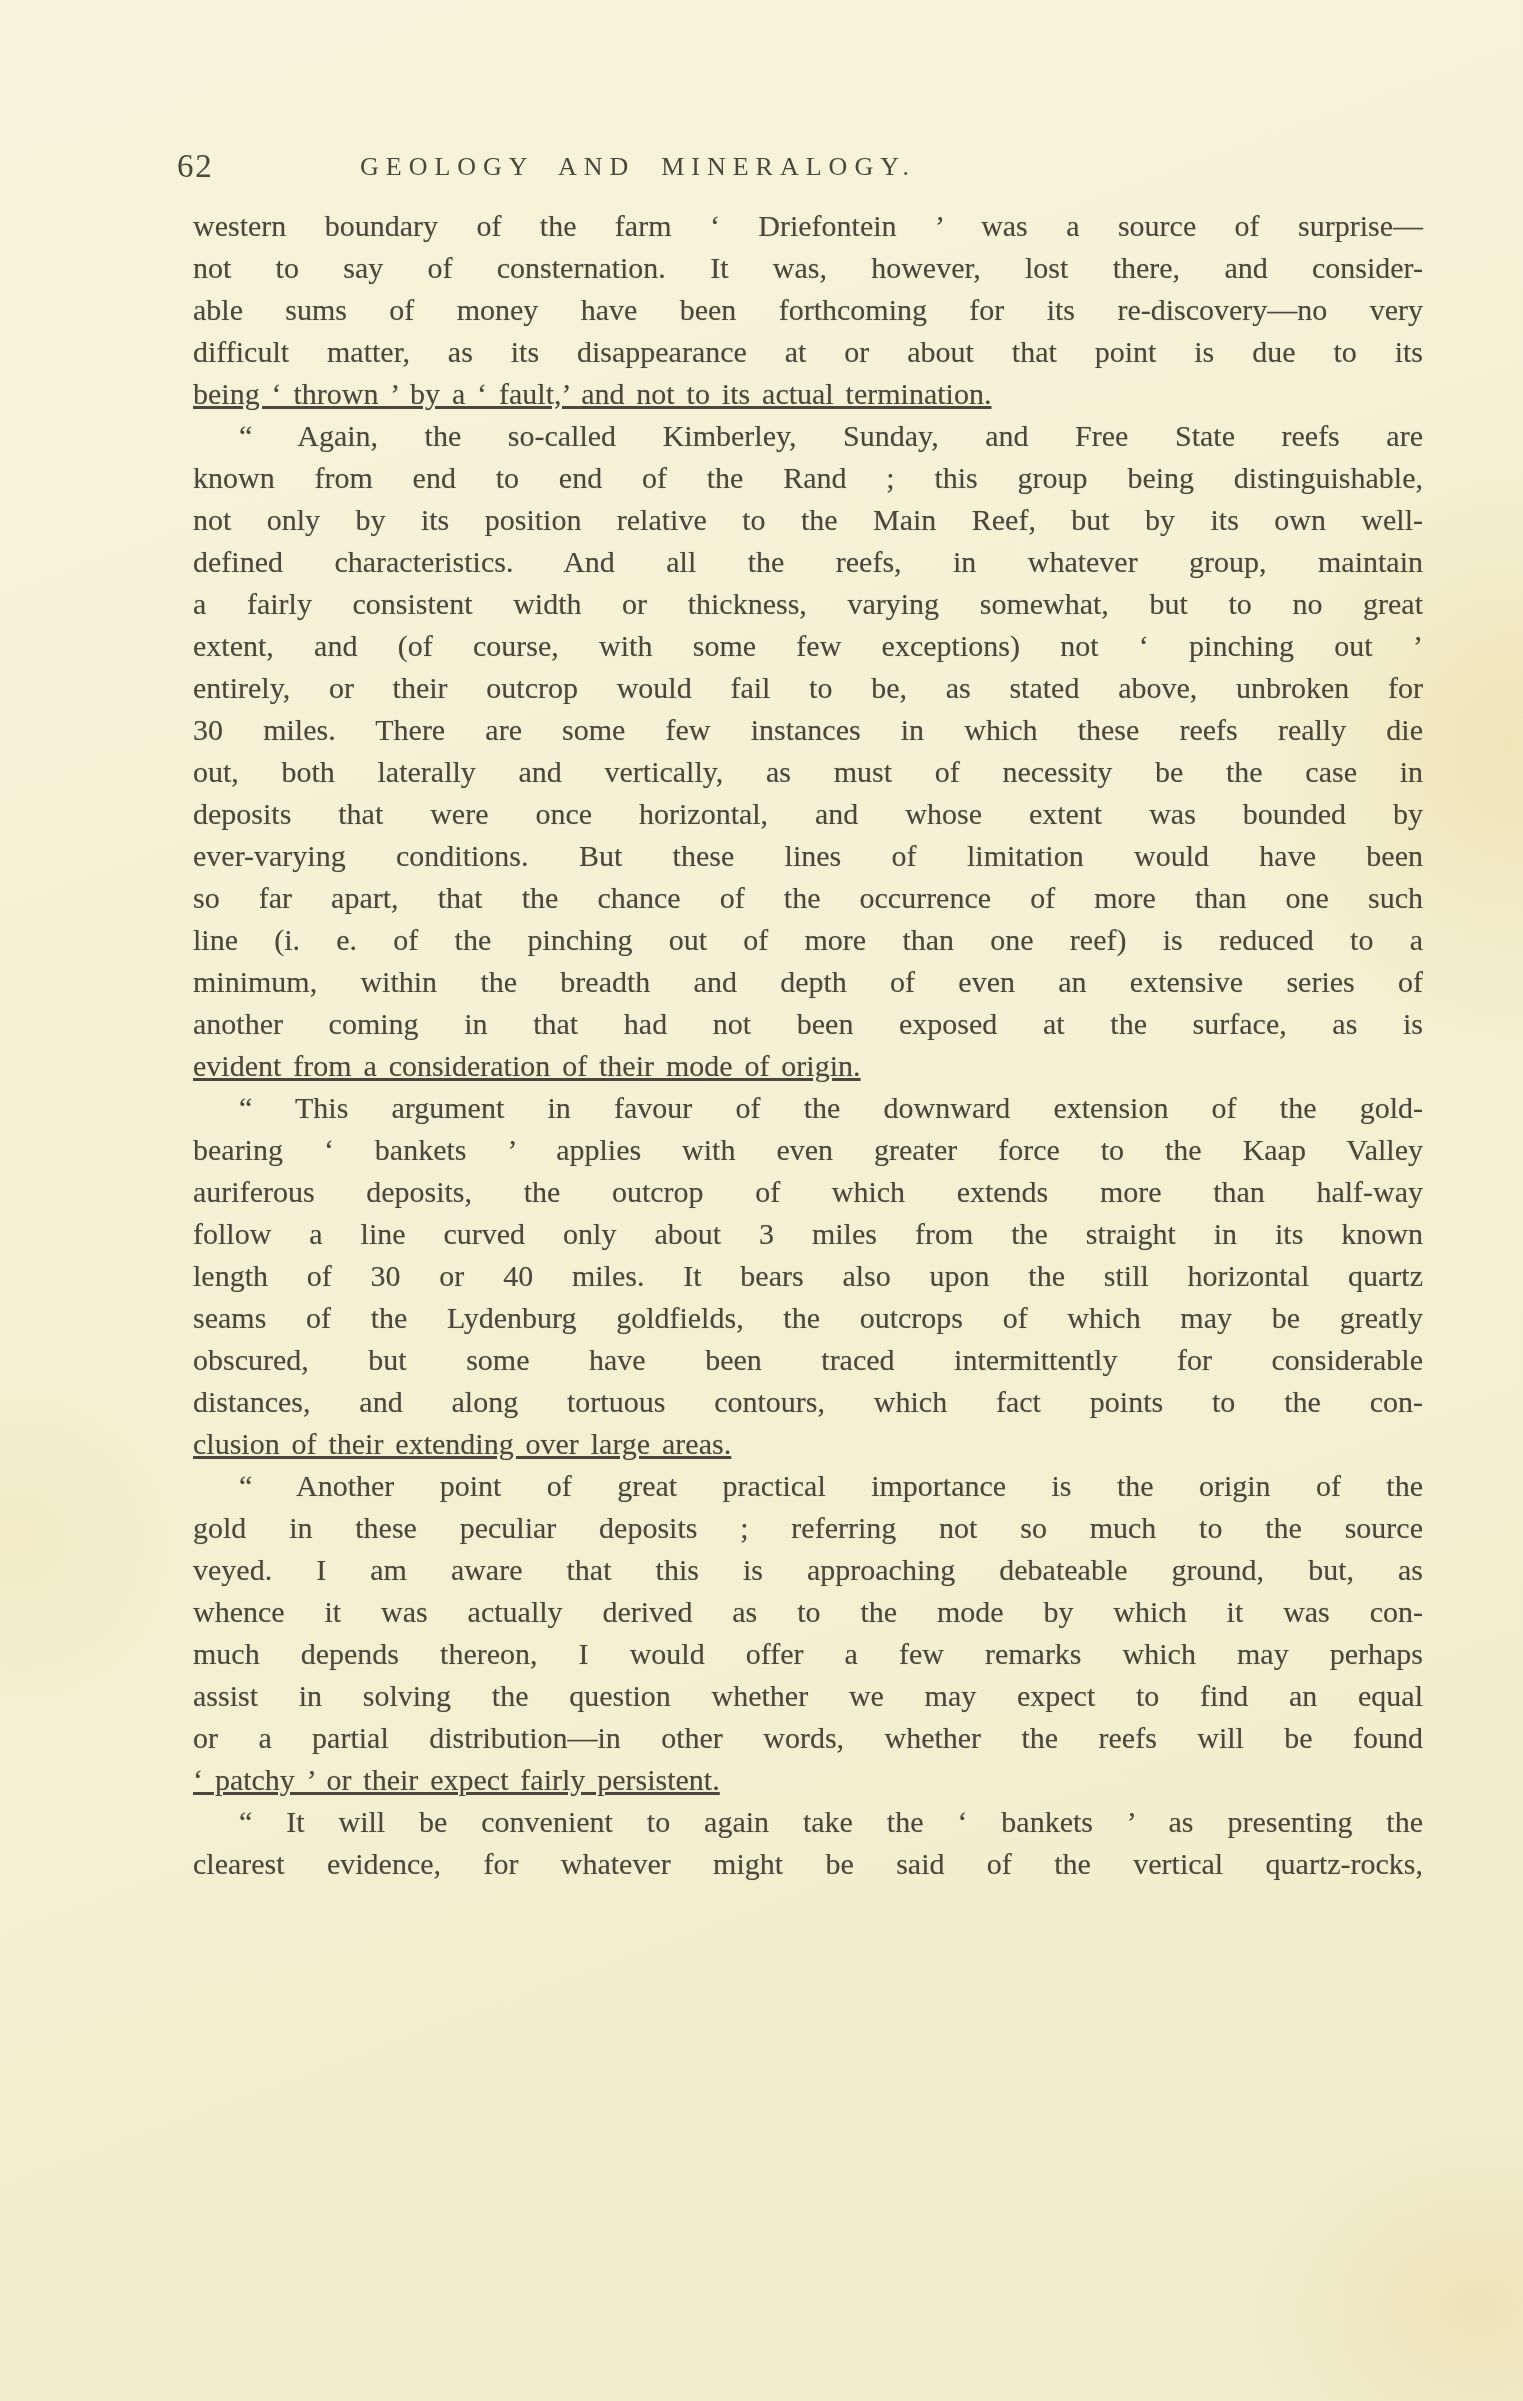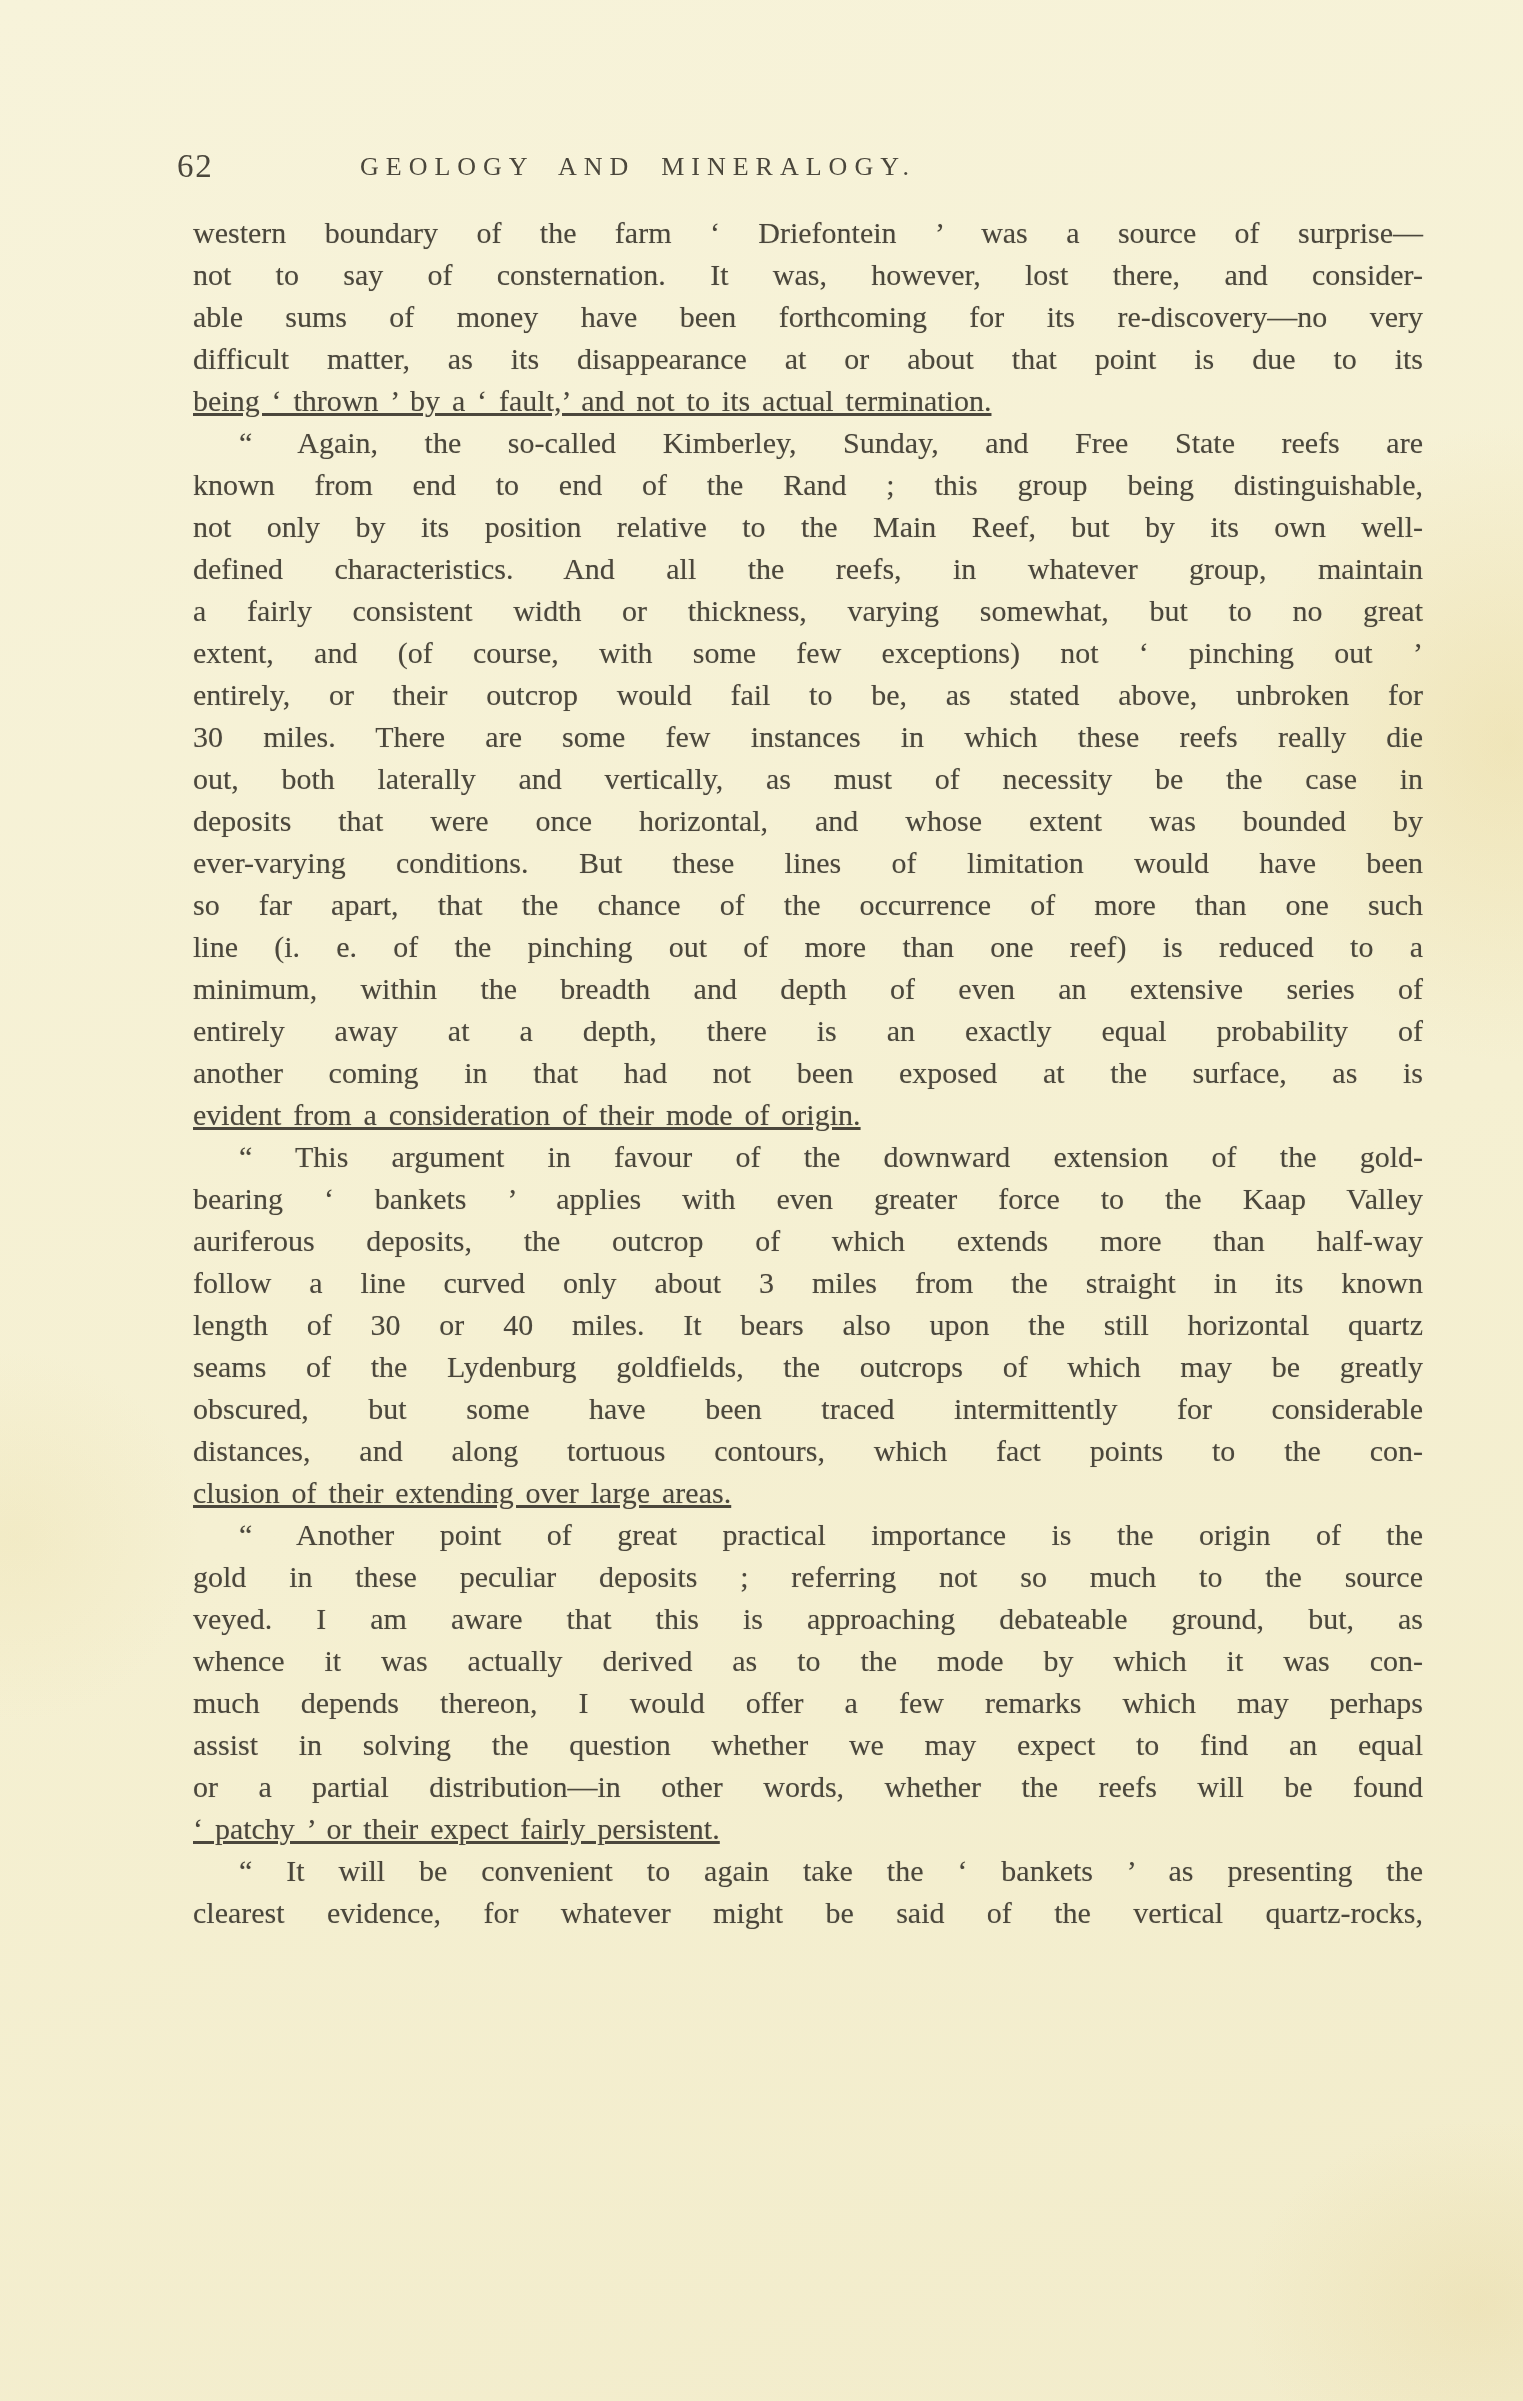--- a/index.html
+++ b/index.html
@@ -44,21 +44,21 @@
     left: 360px;
     top: 4.4px;
     font-size: 26px;
     letter-spacing: 7px;
     word-spacing: 12.3px;
     white-space: nowrap;
   }
   .body-text {
     position: absolute;
     left: 193px;
-    top: 212px;
+    top: 205px;
     width: 1230px;
     font-size: 30px;
     line-height: 42px;
     word-spacing: 4.4px;
     text-shadow: 0 0 0.9px rgba(75,71,60,0.35);
   }
   .line {
     text-align: justify;
     text-align-last: justify;
     white-space: normal;
@@ -92,21 +92,20 @@
       <div class="line j">a fairly consistent width or thickness, varying somewhat, but to no great</div>
       <div class="line j">extent, and (of course, with some few exceptions) not ‘ pinching out ’</div>
       <div class="line j">entirely, or their outcrop would fail to be, as stated above, unbroken for</div>
       <div class="line j">30 miles.  There are some few instances in which these reefs really die</div>
       <div class="line j">out, both laterally and vertically, as must of necessity be the case in</div>
       <div class="line j">deposits that were once horizontal, and whose extent was bounded by</div>
       <div class="line j">ever-varying conditions.  But these lines of limitation would have been</div>
       <div class="line j">so far apart, that the chance of the occurrence of more than one such</div>
       <div class="line j">line (i. e. of the pinching out of more than one reef) is reduced to a</div>
       <div class="line j">minimum, within the breadth and depth of even an extensive series of</div>
-      <div class="line j">entirely away at a depth, there is an exactly equal probability of</div>
       <div class="line j">another coming in that had not been exposed at the surface, as is</div>
       <div class="line e">evident from a consideration of their mode of origin.</div>
       <div class="line j i">“ This argument in favour of the downward extension of the gold-</div>
       <div class="line j">bearing ‘ bankets ’ applies with even greater force to the Kaap Valley</div>
       <div class="line j">auriferous deposits, the outcrop of which extends more than half-way</div>
       <div class="line j">follow a line curved only about 3 miles from the straight in its known</div>
       <div class="line j">length of 30 or 40 miles.  It bears also upon the still horizontal quartz</div>
       <div class="line j">seams of the Lydenburg goldfields, the outcrops of which may be greatly</div>
       <div class="line j">obscured, but some have been traced intermittently for considerable</div>
       <div class="line j">distances, and along tortuous contours, which fact points to the con-</div>

